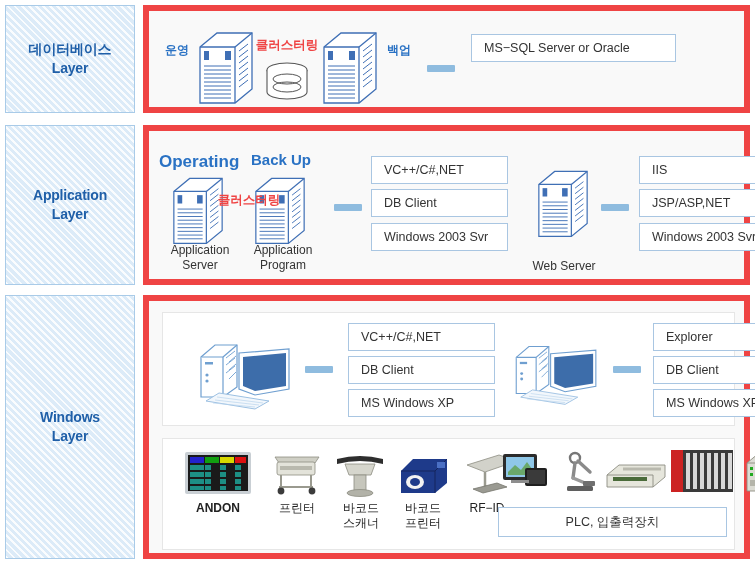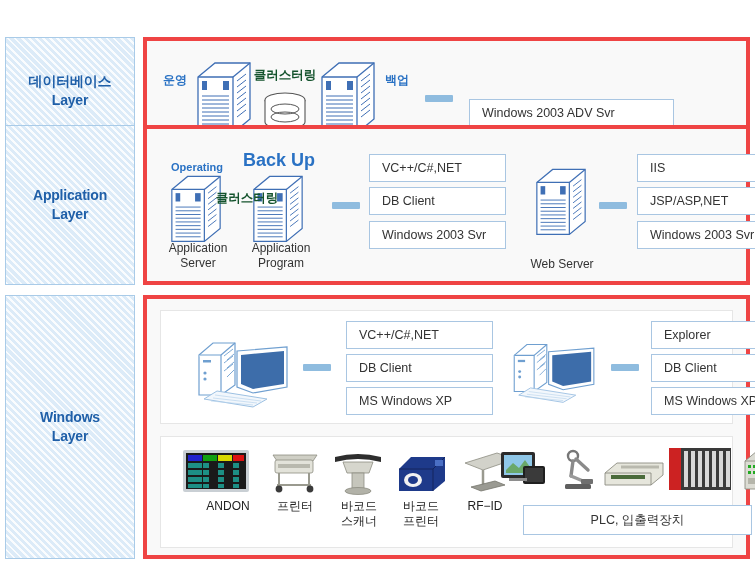--- a/index.html
+++ b/index.html
@@ -28,21 +28,21 @@
     text-align: center;
     color: #1f5fa8;
     font-size: 14px;
     font-weight: bold;
     line-height: 1.35;
     letter-spacing: -0.2px;
   }
   .layer-label .lbl-en { font-weight: bold; }
   .layer-panel {
     position: relative;
-    border: 4px solid #ef4444;
+    border: 6px solid #ef4444;
     background: #f9f9f9;
     margin-left: 8px;
     flex: 1;
   }
 
   
   .spec-box {
     position: absolute;
     border: 1px solid #a9c6e2;
     background: #ffffff;
@@ -65,21 +65,21 @@
   
   .cap {
     position: absolute;
     font-size: 12px;
     color: #333333;
     text-align: center;
     line-height: 1.25;
     white-space: pre-line;
   }
   .cap-blue { color: #2a72c4; font-weight: bold; }
-  .cap-dark { color: #14532d; font-weight: bold; }
+  .cap-dark { color: #ef4444; font-weight: bold; }
 
   
   .inner-card {
     position: absolute;
     background: #ffffff;
     border: 1px solid #e6e6e6;
   }
 
   
   .dev-ico { position: absolute; }
@@ -91,21 +91,21 @@
     line-height: 1.25;
     white-space: pre-line;
   }
   svg { display: block; }
 </style>
 </head>
 <body>
 
 <div class="diagram">
 
-  <div class="layer-row" style="top:5px; left:5px; width:745px; height:140px;align-items:flex-end;">
+  <div class="layer-row" style="top:5px; left:5px; width:745px; height:140px;">
     <div class="layer-label" style="height:108px;">
       <div>
         <div>데이터베이스</div>
         <div class="lbl-en">Layer</div>
       </div>
     </div>
     <div class="layer-panel" style="height:108px;">
 
       <div class="cap cap-blue" style="left:8px; top:32px; width:40px;">운영</div>
 
@@ -157,35 +157,35 @@
             <path d="M9 41 h27 M9 45 h27 M9 49 h27 M9 53 h27 M9 57 h27 M9 61 h27 M9 65 h27 M9 69 h27 M9 73 h27"></path>
             <path d="M44 26 L53 19 M44 32 L53 25 M44 38 L53 31 M44 44 L53 37 M44 50 L53 43 M44 56 L53 49 M44 62 L53 55"></path>
           </g>
         </svg>
       </div>
 
       <div class="cap cap-blue" style="left:230px; top:32px; width:40px;">백업</div>
 
       <div class="connector" style="left:278px; top:54px;"></div>
 
-      <div class="spec-box" style="left:322px; top:58px; width:205px; height:28px;">Windows 2003 ADV Svr</div>
+      <div class="spec-box" style="left:322px; top:23px; width:205px; height:28px;">MS−SQL Server or Oracle</div>
     </div>
   </div>
 
   <div class="layer-row" style="top:125px; left:5px; width:745px; height:160px;">
     <div class="layer-label" style="height:160px;">
       <div>
         <div>Application</div>
         <div class="lbl-en">Layer</div>
       </div>
     </div>
     <div class="layer-panel" style="height:160px;">
 
-      <div class="cap cap-blue" style="left:10px; top:32px; width:80px; font-size:11px;">Operating</div>
-      <div class="cap cap-blue" style="left:92px; top:20px; width:80px; font-size:18px;">Back Up</div>
+      <div class="cap cap-blue" style="left:10px; top:20px; width:80px; font-size:17px;">Operating</div>
+      <div class="cap cap-blue" style="left:92px; top:20px; width:80px; font-size:15px;">Back Up</div>
 
       <div class="dev-ico" style="left:20px; top:40px;">
         <svg width="58" height="78" viewBox="0 0 62 84">
           <g fill="none" stroke="#3f6fb5" stroke-width="1.3">
             <path d="M5 22 L22 8 L57 8 L57 64 L40 78 L5 78 Z" fill="#ffffff"></path>
             <path d="M5 22 L40 22 L40 78"></path>
             <path d="M40 22 L57 8"></path>
           </g>
           <g fill="#3f6fb5">
             <rect x="9" y="26" width="5" height="9"></rect>
@@ -359,21 +359,21 @@
               <rect x="35" y="20" width="6" height="5"></rect>
               <rect x="35" y="27" width="6" height="5"></rect>
               <rect x="35" y="34" width="6" height="4"></rect>
               <rect x="50" y="13" width="6" height="5"></rect>
               <rect x="50" y="20" width="6" height="5"></rect>
               <rect x="50" y="27" width="6" height="5"></rect>
               <rect x="50" y="34" width="6" height="4"></rect>
             </g>
           </svg>
         </div>
-        <div class="dev-cap" style="left:20px; top:62px; width:94px;">ANDON</div>
+        <div class="dev-cap" style="left:8px; top:62px; width:94px;font-weight:bold;">ANDON</div>
 
         <div class="dev-ico" style="left:104px; top:10px;">
           <svg width="60" height="48" viewBox="0 0 60 48">
             <path d="M8 8 L52 8 L48 14 L12 14 Z" fill="#cfcfc5" stroke="#8d8d82" stroke-width="0.8"></path>
             <rect x="10" y="13" width="38" height="13" rx="2" fill="#e3e3da" stroke="#8d8d82" stroke-width="0.8"></rect>
             <rect x="13" y="17" width="32" height="4" fill="#b9b9ae"></rect>
             <path d="M14 26 L14 38 M44 26 L44 38" stroke="#9a9a8f" stroke-width="2"></path>
             <path d="M12 38 L46 38" stroke="#9a9a8f" stroke-width="2"></path>
             <circle cx="14" cy="42" r="3.4" fill="#3b3b3b"></circle>
             <circle cx="45" cy="42" r="3.4" fill="#3b3b3b"></circle>
@@ -474,19 +474,19 @@
             </g>
             <g fill="#cc2222">
               <rect x="19" y="18" width="3" height="3"></rect>
               <rect x="24" y="18" width="3" height="3"></rect>
               <rect x="19" y="24" width="3" height="3"></rect>
             </g>
             <rect x="7" y="31" width="20" height="6" fill="#b5b5aa"></rect>
           </svg>
         </div>
 
-        <div class="spec-box" style="left:335px; top:68px; width:229px; height:30px; justify-content:center; padding-left:0;margin-left:27px;">PLC, 입출력장치</div>
+        <div class="spec-box" style="left:335px; top:68px; width:229px; height:30px; justify-content:center; padding-left:0;">PLC, 입출력장치</div>
       </div>
 
     </div>
   </div>
 
 </div>
 
 </body></html>

